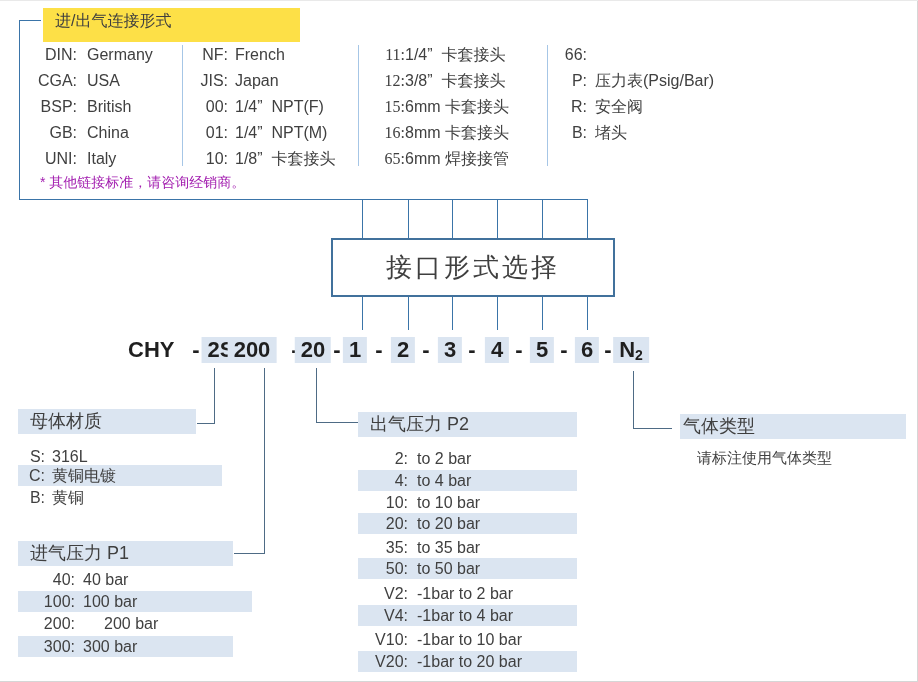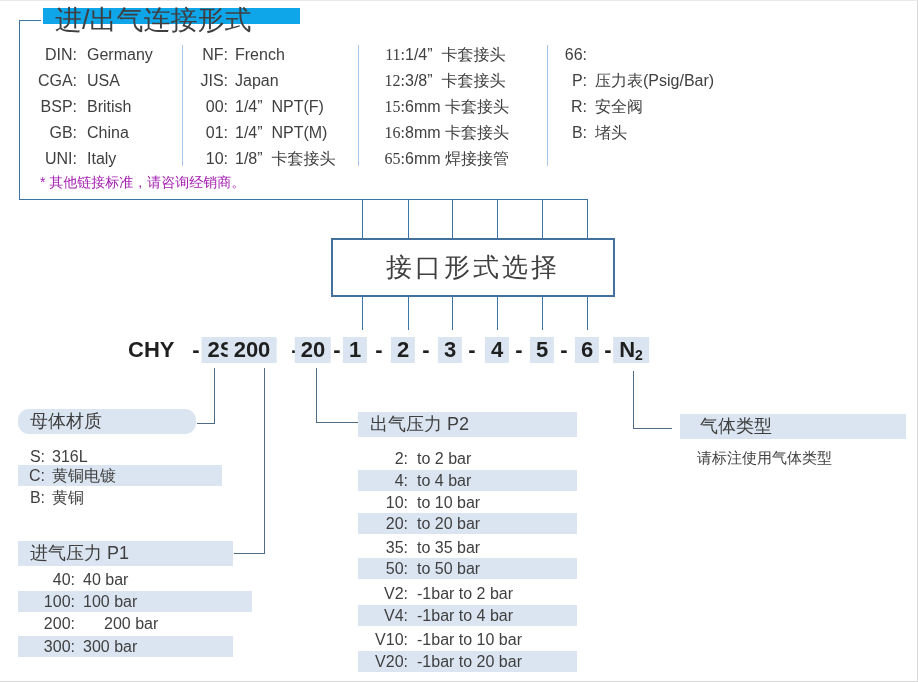--- a/index.html
+++ b/index.html
@@ -11,22 +11,22 @@
   }
   
   .vln{position:absolute;width:1px;background:#3a74a8;}
   .hln{position:absolute;height:1px;background:#3a74a8;}
   .evln{position:absolute;width:1px;background:#4e6b85;}
   .ehln{position:absolute;height:1px;background:#4e6b85;}
   .sep{position:absolute;width:1px;background:#a6c6e6;}
   
   .hlbg{background:#dbe5f1;}
   
-  .conn-title{position:absolute;left:43px;top:8px;width:257px;height:16px;line-height:25px;
-    background:#0ea5e9;font-size:27px;color:#3f3f3f;padding-left:12px;box-sizing:border-box;white-space:nowrap;}
+  .conn-title{position:absolute;left:43px;top:8px;width:257px;height:34px;line-height:25px;
+    background:#fde047;font-size:16px;color:#3f3f3f;padding-left:12px;box-sizing:border-box;white-space:nowrap;}
   .conn-col{position:absolute;top:42px;}
   .kv{display:flex;line-height:26px;font-size:16px;color:#404040;white-space:nowrap;}
   .kv .k{text-align:right;flex:none;}
   .c1 .k{width:45px;margin-right:10px;}
   .c2 .k{width:30px;margin-right:7px;}
   .c3 .k{width:33px;margin-right:0;font-family:Liberation Serif, serif;}
   .c4 .k{width:27px;margin-right:8px;}
   .conn-note{position:absolute;left:40px;top:174px;font-size:14px;color:#a21caf;white-space:nowrap;}
   
   .iface-box{position:absolute;left:331px;top:238px;width:284px;height:59px;
@@ -199,21 +199,21 @@
 
   <div class="evln" style="left:264px;top:368px;height:186px;"></div>
   <div class="ehln" style="left:234px;top:553px;width:31px;"></div>
 
   <div class="evln" style="left:316px;top:368px;height:54px;"></div>
   <div class="ehln" style="left:316px;top:422px;width:42px;"></div>
 
   <div class="evln" style="left:633px;top:371px;height:57px;"></div>
   <div class="ehln" style="left:633px;top:428px;width:39px;"></div>
 
-  <div class="sec-title" style="left:18px;top:409px;width:178px;border-radius:11px;">母体材质</div>
+  <div class="sec-title" style="left:18px;top:409px;width:178px;">母体材质</div>
   <div class="item-row mat" style="left:18px;top:446px;width:204px;">
       <span class="k">S:</span>
       <span class="v">316L</span>
     </div>
   <div class="item-row mat hlbg" style="left:18px;top:465px;width:204px;">
       <span class="k">C:</span>
       <span class="v">黄铜电镀</span>
     </div>
   <div class="item-row mat" style="left:18px;top:487px;width:204px;">
       <span class="k">B:</span>
@@ -273,16 +273,16 @@
     </div>
   <div class="item-row p2" style="left:358px;top:629px;width:219px;">
       <span class="k">V10:</span>
       <span class="v">-1bar to 10 bar</span>
     </div>
   <div class="item-row p2 hlbg" style="left:358px;top:651px;width:219px;">
       <span class="k">V20:</span>
       <span class="v">-1bar to 20 bar</span>
     </div>
 
-  <div class="sec-title" style="left:680px;top:414px;width:226px;padding-left:20px;">气体类型</div>
+  <div class="sec-title" style="left:680px;top:414px;width:226px;padding-left:3px;">气体类型</div>
   <div class="gas-note">请标注使用气体类型</div>
 
 </div>
 
 </body></html>

